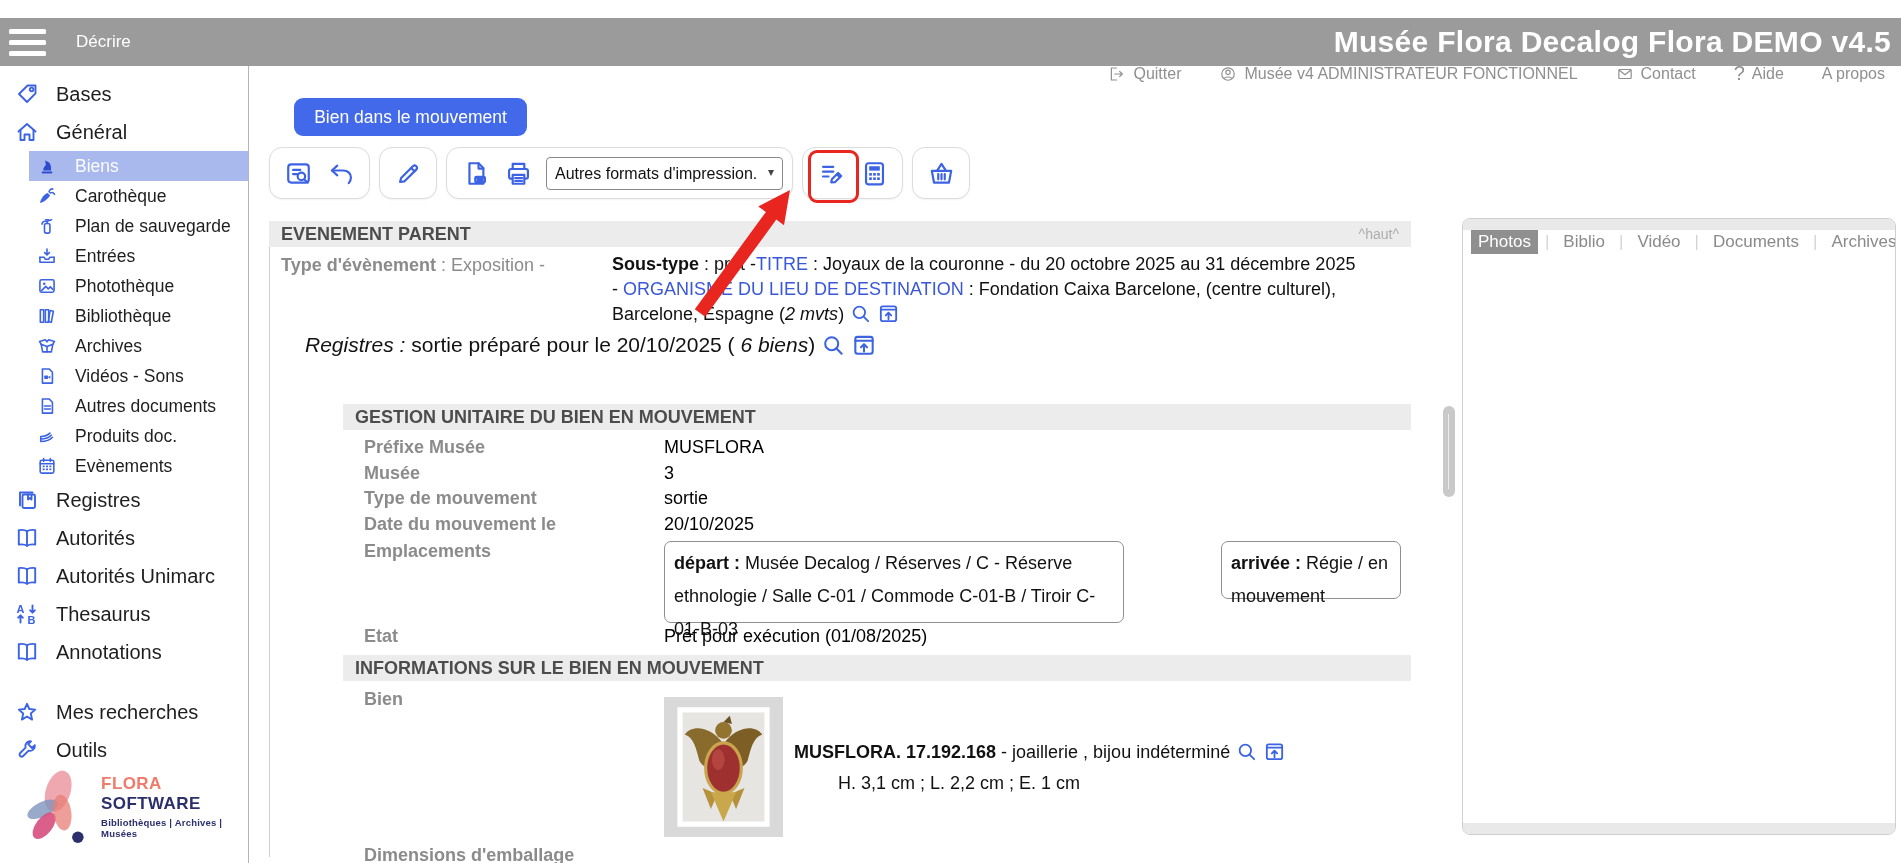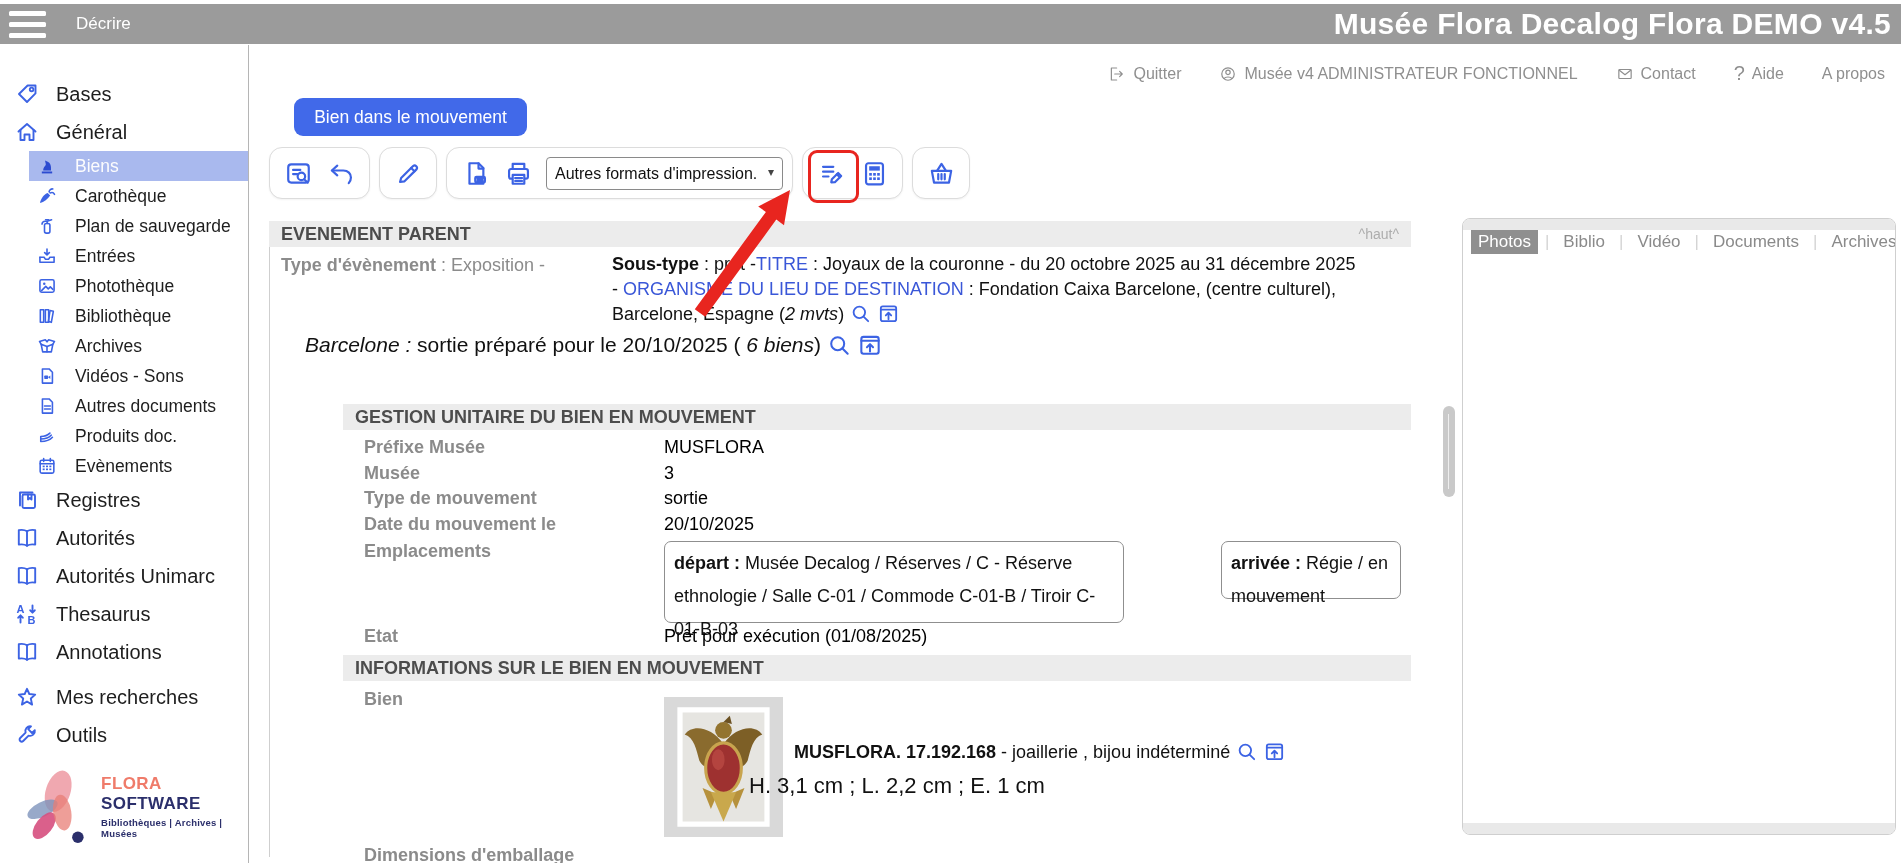--- a/index.html
+++ b/index.html
@@ -2,41 +2,41 @@
 <html><head>
 <meta charset="utf-8">
 <style>
   html,body{margin:0;padding:0}
   body{width:1901px;height:863px;position:relative;overflow:hidden;background:#fff;
        font-family:"Liberation Sans",sans-serif;color:#111}
   svg.ic{stroke:currentColor;fill:none;stroke-width:1.9;stroke-linecap:round;stroke-linejoin:round}
   .b{font-weight:bold}.i{font-style:italic}.lnk{color:#3a57d8;cursor:pointer}
 
   
-  .topbar{position:absolute;left:0;top:4px;width:100%;height:40px;background:#9b9b9b;
+  .topbar{position:absolute;left:0;top:18px;width:100%;height:48px;background:#9b9b9b;
           display:flex;align-items:center;color:#fff;z-index:10}
   .burger{width:37px;height:27px;margin-left:9px;display:flex;flex-direction:column;
           justify-content:space-between;cursor:pointer}
   .burger span{height:5px;background:#fff;border-radius:1.5px}
   .menu-label{margin-left:30px;font-size:17px}
   .topbar-title{margin-left:auto;margin-right:10px;font-size:30px;font-weight:bold;letter-spacing:.3px}
 
   
   .sidebar{position:absolute;left:0;top:45px;width:249px;bottom:0;background:#fff;
            border-right:1px solid #b5b5b5;box-sizing:border-box;z-index:5}
   .nav{padding-top:30px}
   .ni{display:flex;align-items:center;cursor:pointer;color:#1e1e1e}
   .ni.l1{height:38px;font-size:20px;padding-left:15px;gap:17px}
   .ni.l2{height:30px;font-size:17.5px;padding-left:37px;gap:18px}
   .ni .nic{color:#3c63e4;display:flex;align-items:center}
   .ni.l1 .nic svg{width:24px;height:24px}
   .ni.l2 .nic svg{width:20px;height:20px}
   .ni.sel{background:#a9b9ee;color:#fcfcfd;margin-left:29px;padding-left:8px}
   .ni.sel .nic{color:#2c4bd0}
-  .ni.mt{margin-top:7px}
+  .ni.mt{margin-top:22px}
   .logo{position:absolute;left:13px;bottom:11px;display:flex;align-items:center;gap:6px}
   .lg-text{display:flex;flex-direction:column}
   .lg-line{font-size:17px;font-weight:bold;letter-spacing:.4px}
   .lg-first{color:#ef7b6a}.lg-second{color:#2b2f6b}
   .lg-tag{font-size:9.5px;color:#2b2f6b;font-weight:bold;margin-top:3px;letter-spacing:.2px}
 
   
   .utility{position:absolute;top:62px;right:16px;display:flex;align-items:center;gap:38px;
            color:#8f8f8f;font-size:16px;z-index:4}
   .ut{display:flex;align-items:center;gap:7px;cursor:pointer}
@@ -79,21 +79,21 @@
   .frow-label{position:absolute;left:364px;font-size:18px;color:#8b8b8b;font-weight:600}
   .frow-value{position:absolute;left:664px;font-size:18px;color:#000}
   .vb{font-weight:normal}
   .loc-box{position:absolute;border:1px solid #8f8f8f;border-radius:7px;padding:5px 9px;font-size:18px;
            line-height:33px;box-sizing:border-box;background:#fff}
   .box-depart{left:664px;top:541px;width:460px;height:82px}
   .box-arrivee{left:1221px;top:541px;width:180px;height:58px}
   .bien-img{position:absolute;left:664px;top:697px;width:119px;height:140px;background:#d9d9d9;
             display:flex;align-items:center;justify-content:center}
   .bien-line{position:absolute;left:794px;top:740px;font-size:18px}
-  .bien-dims{position:absolute;left:749px;top:773px;font-size:22px}
+  .bien-dims{position:absolute;left:838px;top:773px;font-size:18px}
   .packaging{position:absolute;left:364px;top:845px;font-size:18px;color:#8b8b8b;font-weight:600}
 
   
   .splitter{position:absolute;left:1443px;top:406px;width:12px;height:91px;background:#c9c9c9;
             border-radius:6px;cursor:col-resize}
   .splitter::after{content:"";position:absolute;left:5px;top:8px;bottom:8px;width:1px;background:#eee}
   .rpanel{position:absolute;left:1462px;top:218px;width:434px;height:617px;border:1px solid #cfcfcf;
           border-radius:8px;background:#fff;box-sizing:border-box;overflow:hidden}
   .rp-strip{height:11px;background:#e9e9e9}
   .rp-tabs{display:flex;align-items:center;padding:0 8px;font-size:17px;color:#8a8a8a}
@@ -466,21 +466,21 @@
       <circle cx="10.8" cy="10.8" r="6"></circle>
       <path d="M15.2 15.2 L20 20"></path>
     </svg><svg class="ic inl-ic" viewBox="0 0 24 24">
       <rect x="4" y="4.5" width="16" height="15.5" rx="2"></rect>
       <path d="M4 8 H20"></path>
       <path d="M12 18 V11.5 M9.2 14 L12 11.2 L14.8 14"></path>
     </svg>
 </div>
 
 <div class="movement">
-  <span><span class="i">Barcelone : </span><span>sortie préparé pour le 20/10/2025 ( </span><span class="i">6 biens</span><span>)</span></span><svg class="ic inl-ic" viewBox="0 0 24 24">
+  <span><span class="i">Registres : </span><span>sortie préparé pour le 20/10/2025 ( </span><span class="i">6 biens</span><span>)</span></span><svg class="ic inl-ic" viewBox="0 0 24 24">
       <circle cx="10.8" cy="10.8" r="6"></circle>
       <path d="M15.2 15.2 L20 20"></path>
     </svg><svg class="ic inl-ic" viewBox="0 0 24 24">
       <rect x="4" y="4.5" width="16" height="15.5" rx="2"></rect>
       <path d="M4 8 H20"></path>
       <path d="M12 18 V11.5 M9.2 14 L12 11.2 L14.8 14"></path>
     </svg>
 </div>
 
 <div class="sbar sbar-g">

